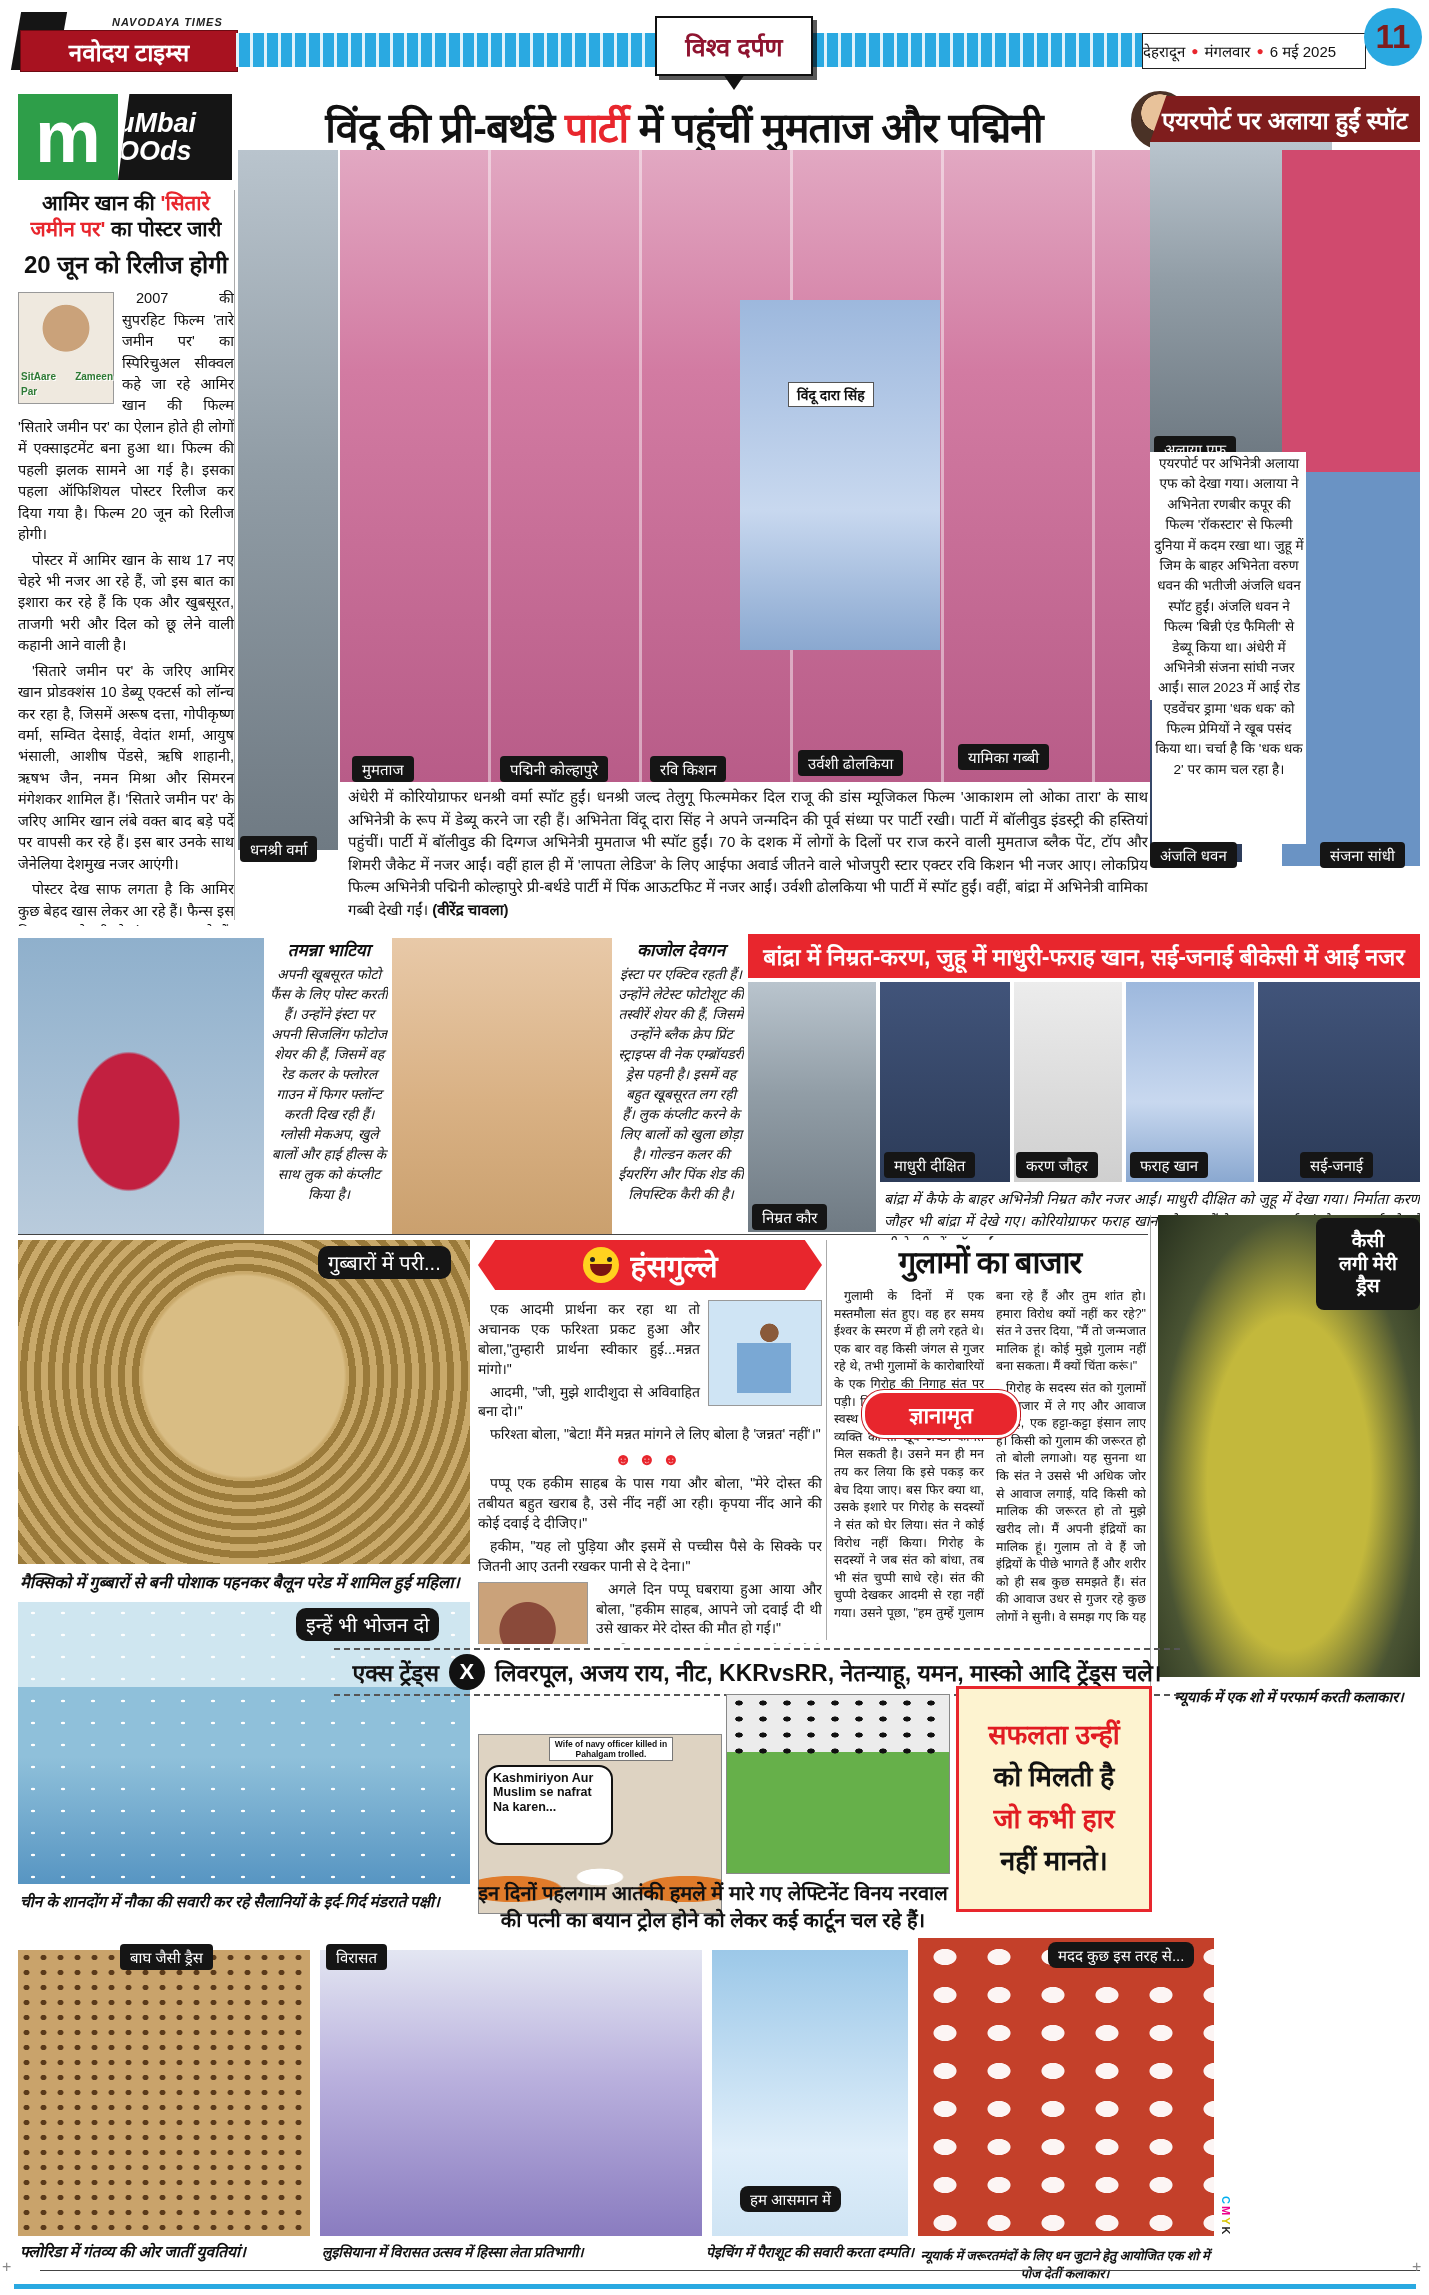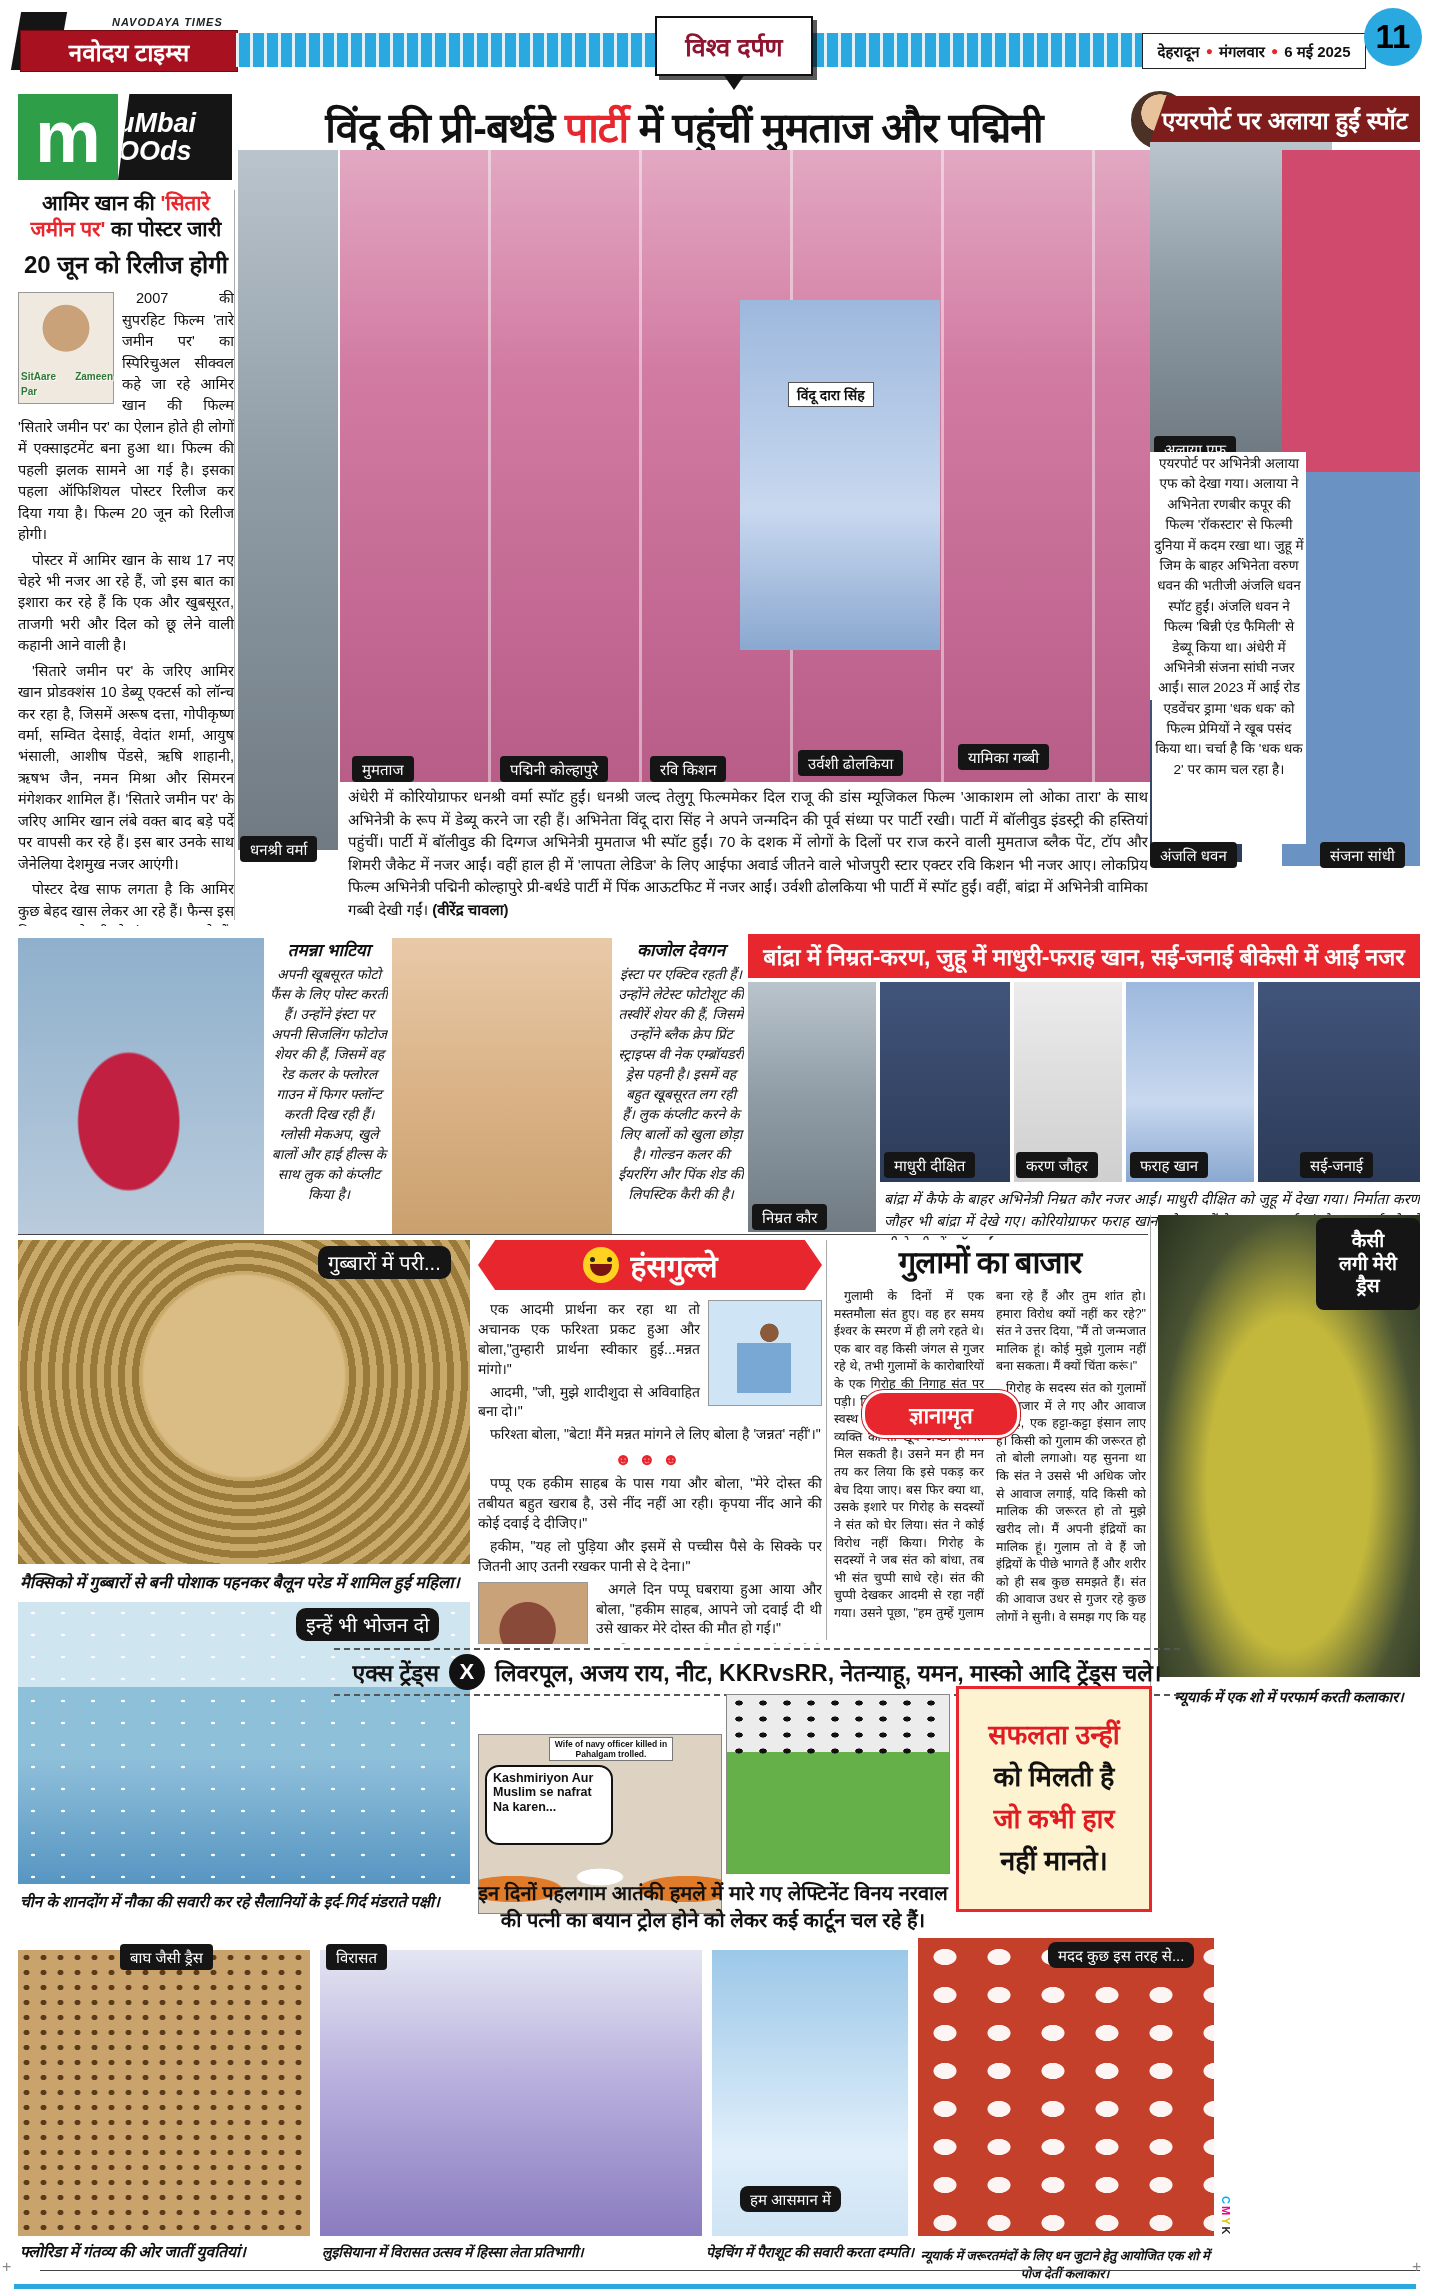--- a/index.html
+++ b/index.html
@@ -12,23 +12,23 @@
   .mast-red{left:20px;top:30px;width:216px;height:40px;background:#a81220;color:#fff;
             display:flex;align-items:center;justify-content:center;font-size:24px;font-weight:bold;border:1px solid #6d0a12;}
   .mast-band{left:236px;top:33px;width:982px;height:34px;background:#2aa9e1;
              background-image:repeating-linear-gradient(90deg,rgba(255,255,255,.85) 0 3px,transparent 3px 14px);}
   .mast-bubble{left:655px;top:16px;width:154px;height:56px;background:#fff;border:2px solid #111;
                box-shadow:4px 4px 0 rgba(0,0,0,.65);display:flex;align-items:center;justify-content:center;
                font-size:25px;font-weight:bold;color:#8f1430;}
   .mast-bubble .tail{position:absolute;left:66px;bottom:-16px;width:0;height:0;
                border-left:11px solid transparent;border-right:11px solid transparent;border-top:16px solid #111;}
   .mast-date{left:1142px;top:33px;width:222px;height:34px;background:#fff;border:1px solid #222;
-             display:flex;align-items:center;justify-content:center;gap:6px;font-size:15px;font-weight:bold;}
+             display:flex;align-items:center;justify-content:flex-start;gap:6px;font-size:15px;font-weight:normal;}
   .mast-date .dot{color:#e8262d;font-size:12px;}
-  .mast-page{left:1364px;top:8px;width:58px;height:58px;border-radius:50%;background:#2aa9e1;color:#000000;
+  .mast-page{left:1364px;top:8px;width:58px;height:58px;border-radius:50%;background:#2aa9e1;color:#7f1d1d;
              display:flex;align-items:center;justify-content:center;font-size:33px;font-weight:bold;}
   
   .logo{left:18px;top:94px;width:214px;height:86px;display:flex;}
   .logo-green{width:100px;height:86px;background:#2e9e49;color:#fff;display:flex;align-items:center;justify-content:center;
               font-size:74px;font-weight:bold;line-height:1;}
   .logo-black{width:114px;height:86px;background:#151515;color:#fff;display:flex;flex-direction:column;justify-content:center;
               box-sizing:border-box;font-weight:bold;font-style:italic;font-size:27px;line-height:1.05;
               clip-path:polygon(10% 0,100% 0,100% 100%,0 100%);}
   .lead-head{left:238px;top:98px;width:892px;height:56px;text-align:center;font-size:41px;font-weight:bold;
              letter-spacing:-1px;white-space:nowrap;}

